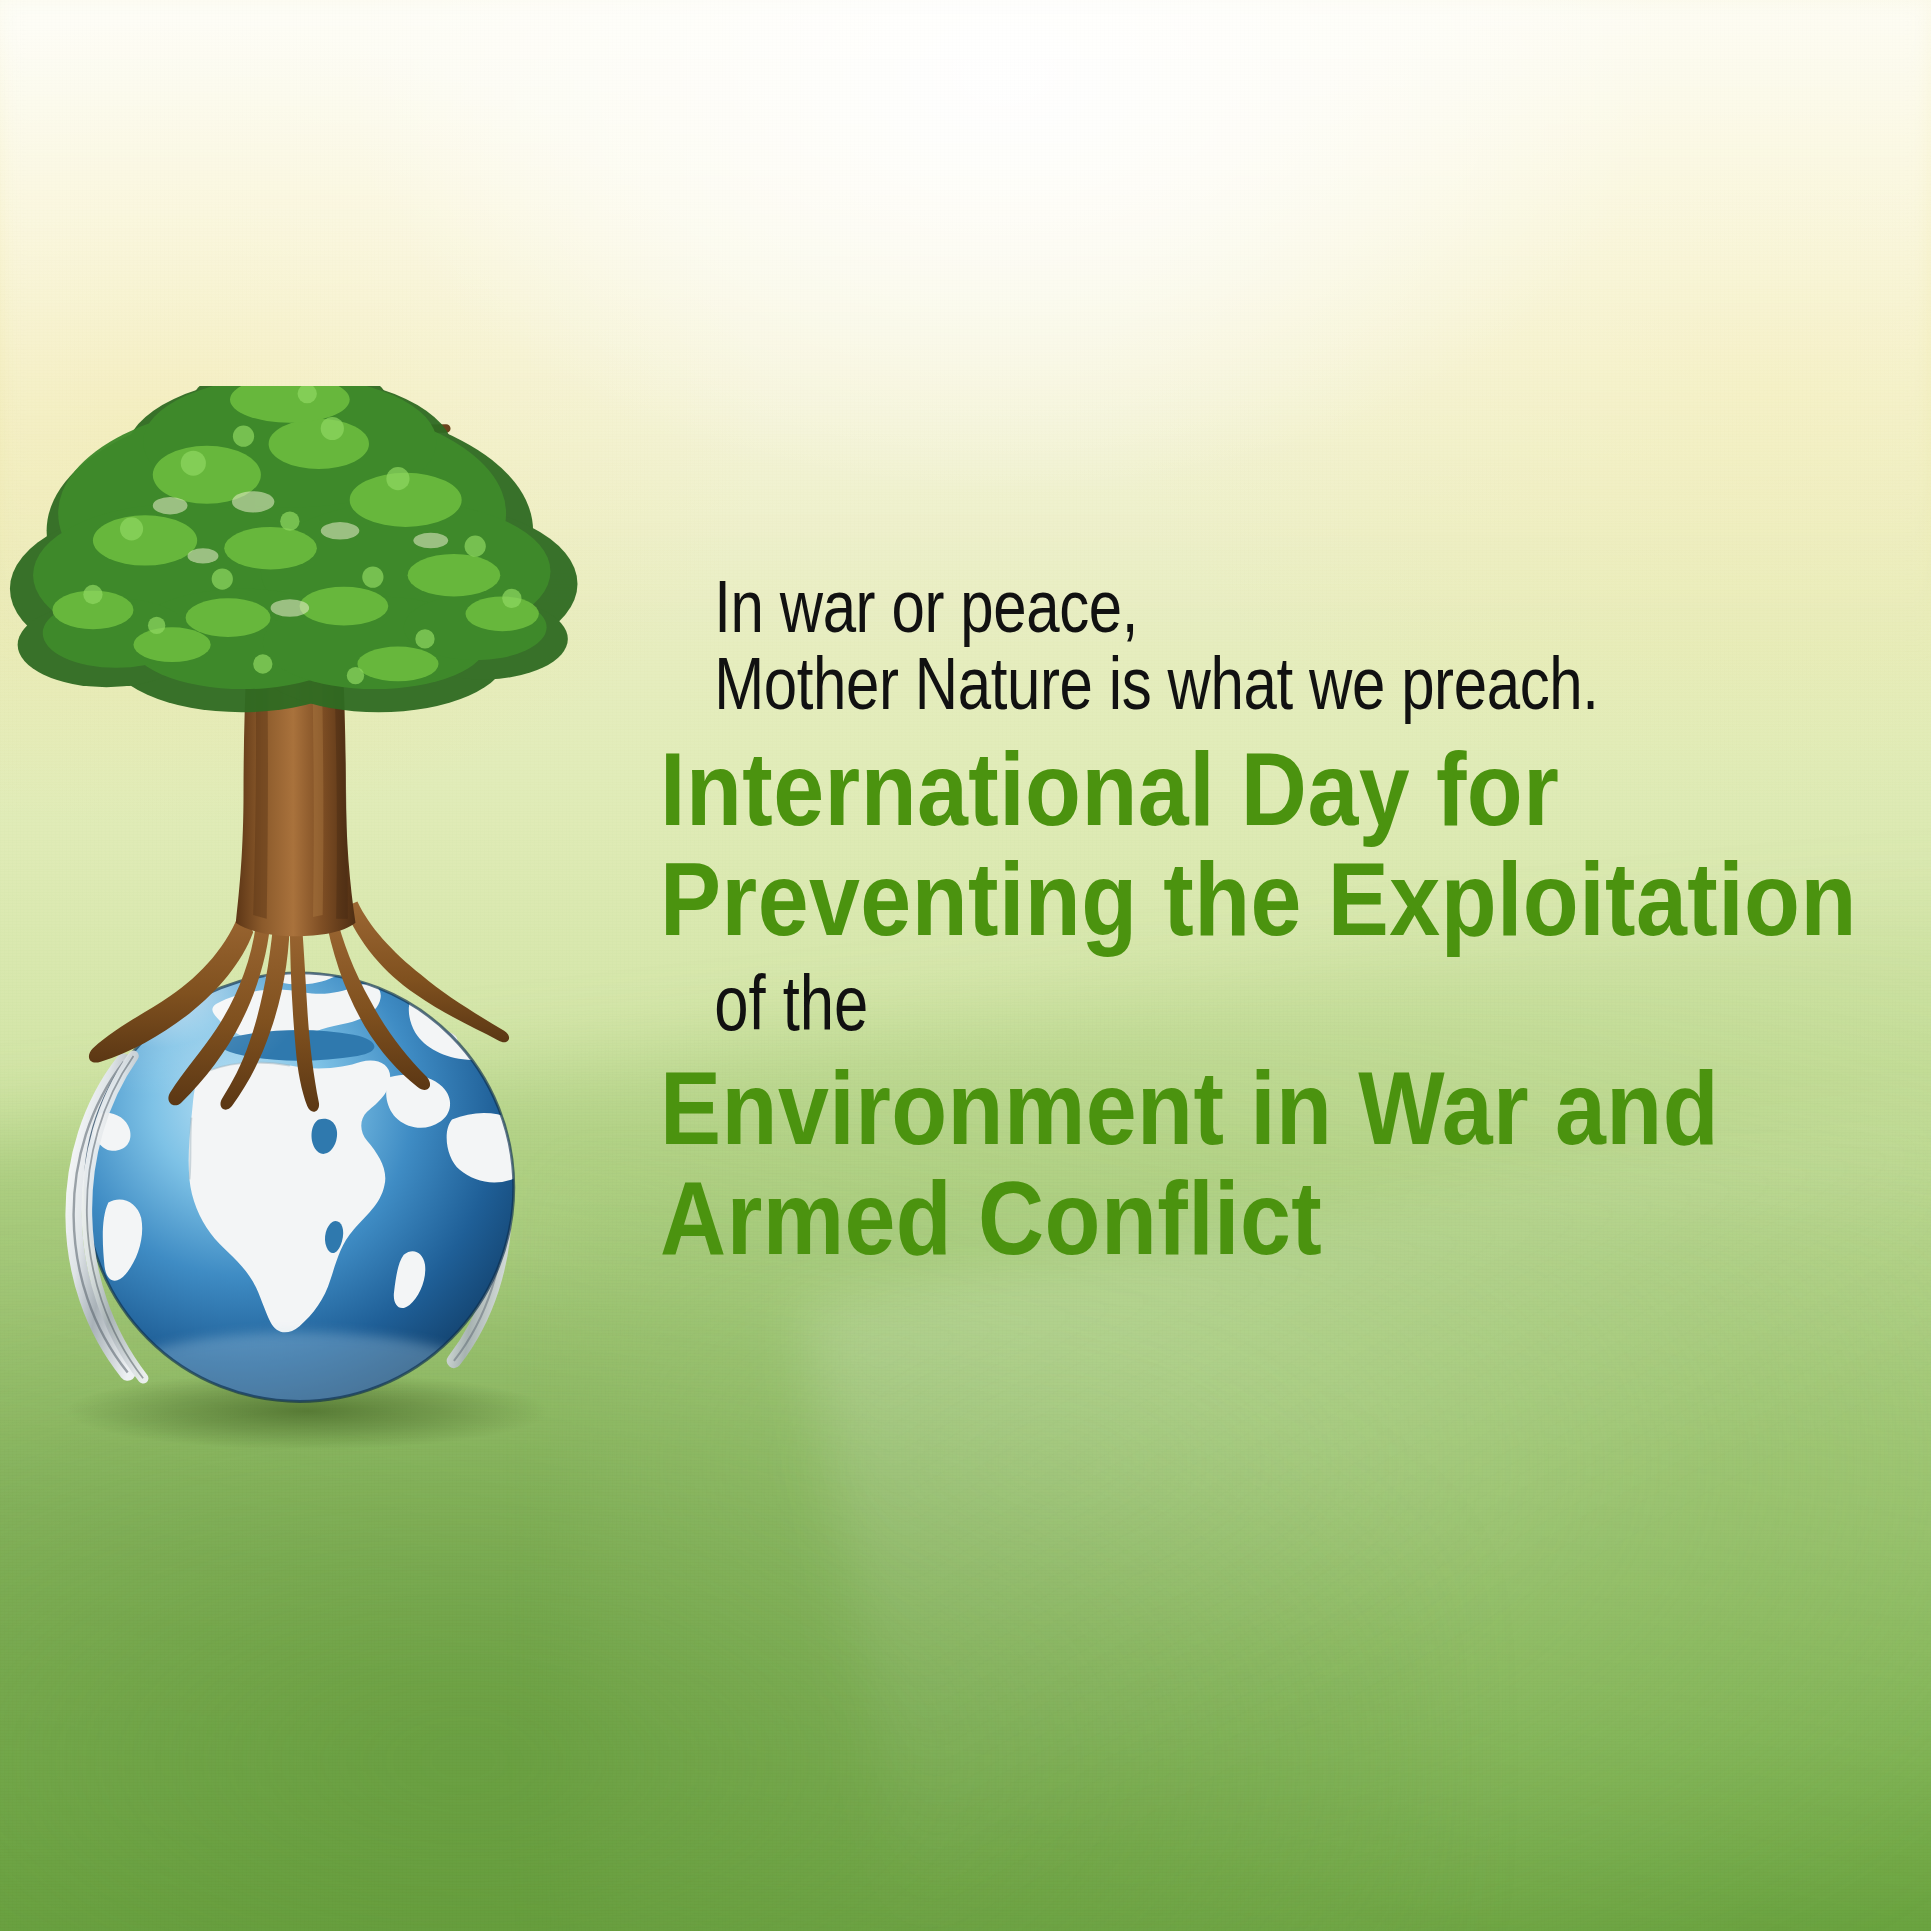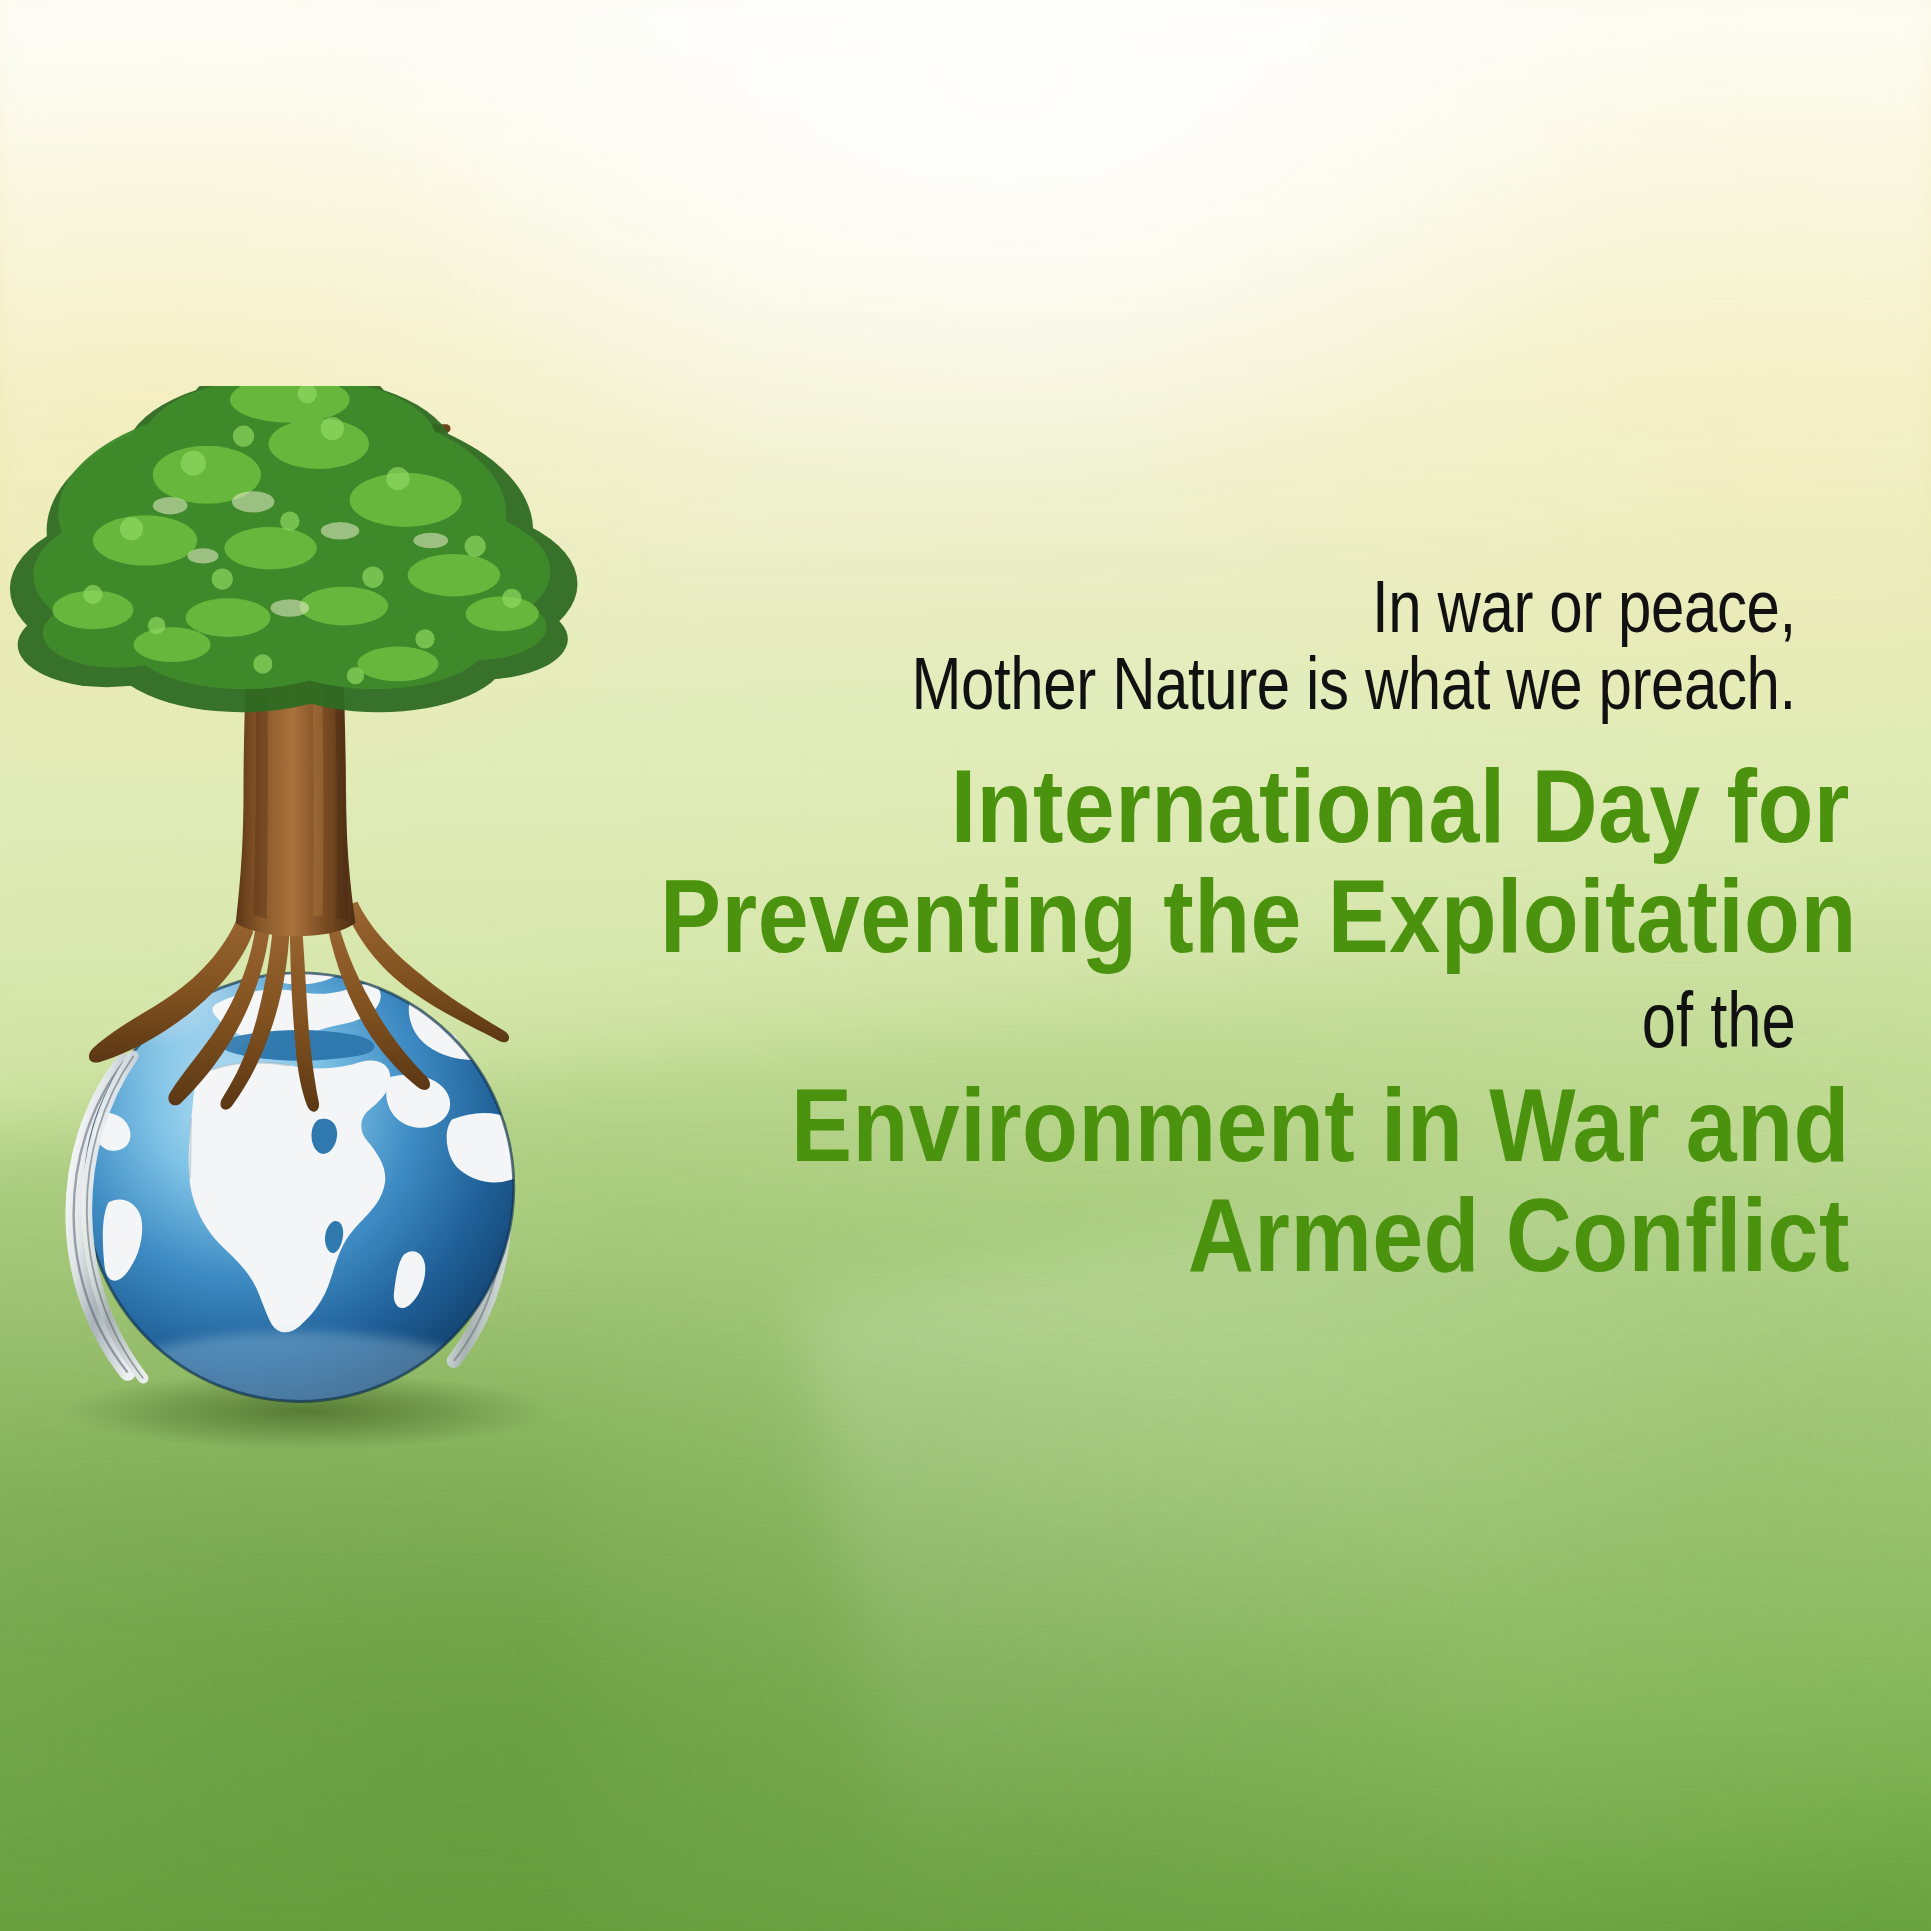--- a/index.html
+++ b/index.html
@@ -61,36 +61,36 @@
       repeating-linear-gradient(90deg, rgba(0,0,0,0.015) 0px, rgba(0,0,0,0.015) 1px, rgba(255,255,255,0.015) 1px, rgba(255,255,255,0.015) 3.9px);
   }
 
   
   #artwork{position:absolute;left:0px;top:386px;width:599px;height:1139px;}
   #artwork svg{display:block;width:100%;height:100%;}
 
   
   #textblock{
     position:absolute;left:579px;top:568px;width:1352px;
-    text-align:right;
+    text-align:left;
   }
   .tagline{
     color:#111111;
     font-family:"Liberation Sans",sans-serif;
     font-size:75px;
     line-height:1.03;
     font-weight:400;
     letter-spacing:-0.5px;
     transform:scaleX(0.80);
     transform-origin:center top;
     white-space:nowrap;
   }
   .tagline .l2{display:block;}
   .heading{
-    margin-top:28px;
+    margin-top:11px;
   }
   .hl{
     display:block;
     color:#4b930f;
     font-weight:700;
     font-size:104px;
     line-height:1.06;
     letter-spacing:0.5px;
     transform:scaleX(0.88);
     transform-origin:center top;

